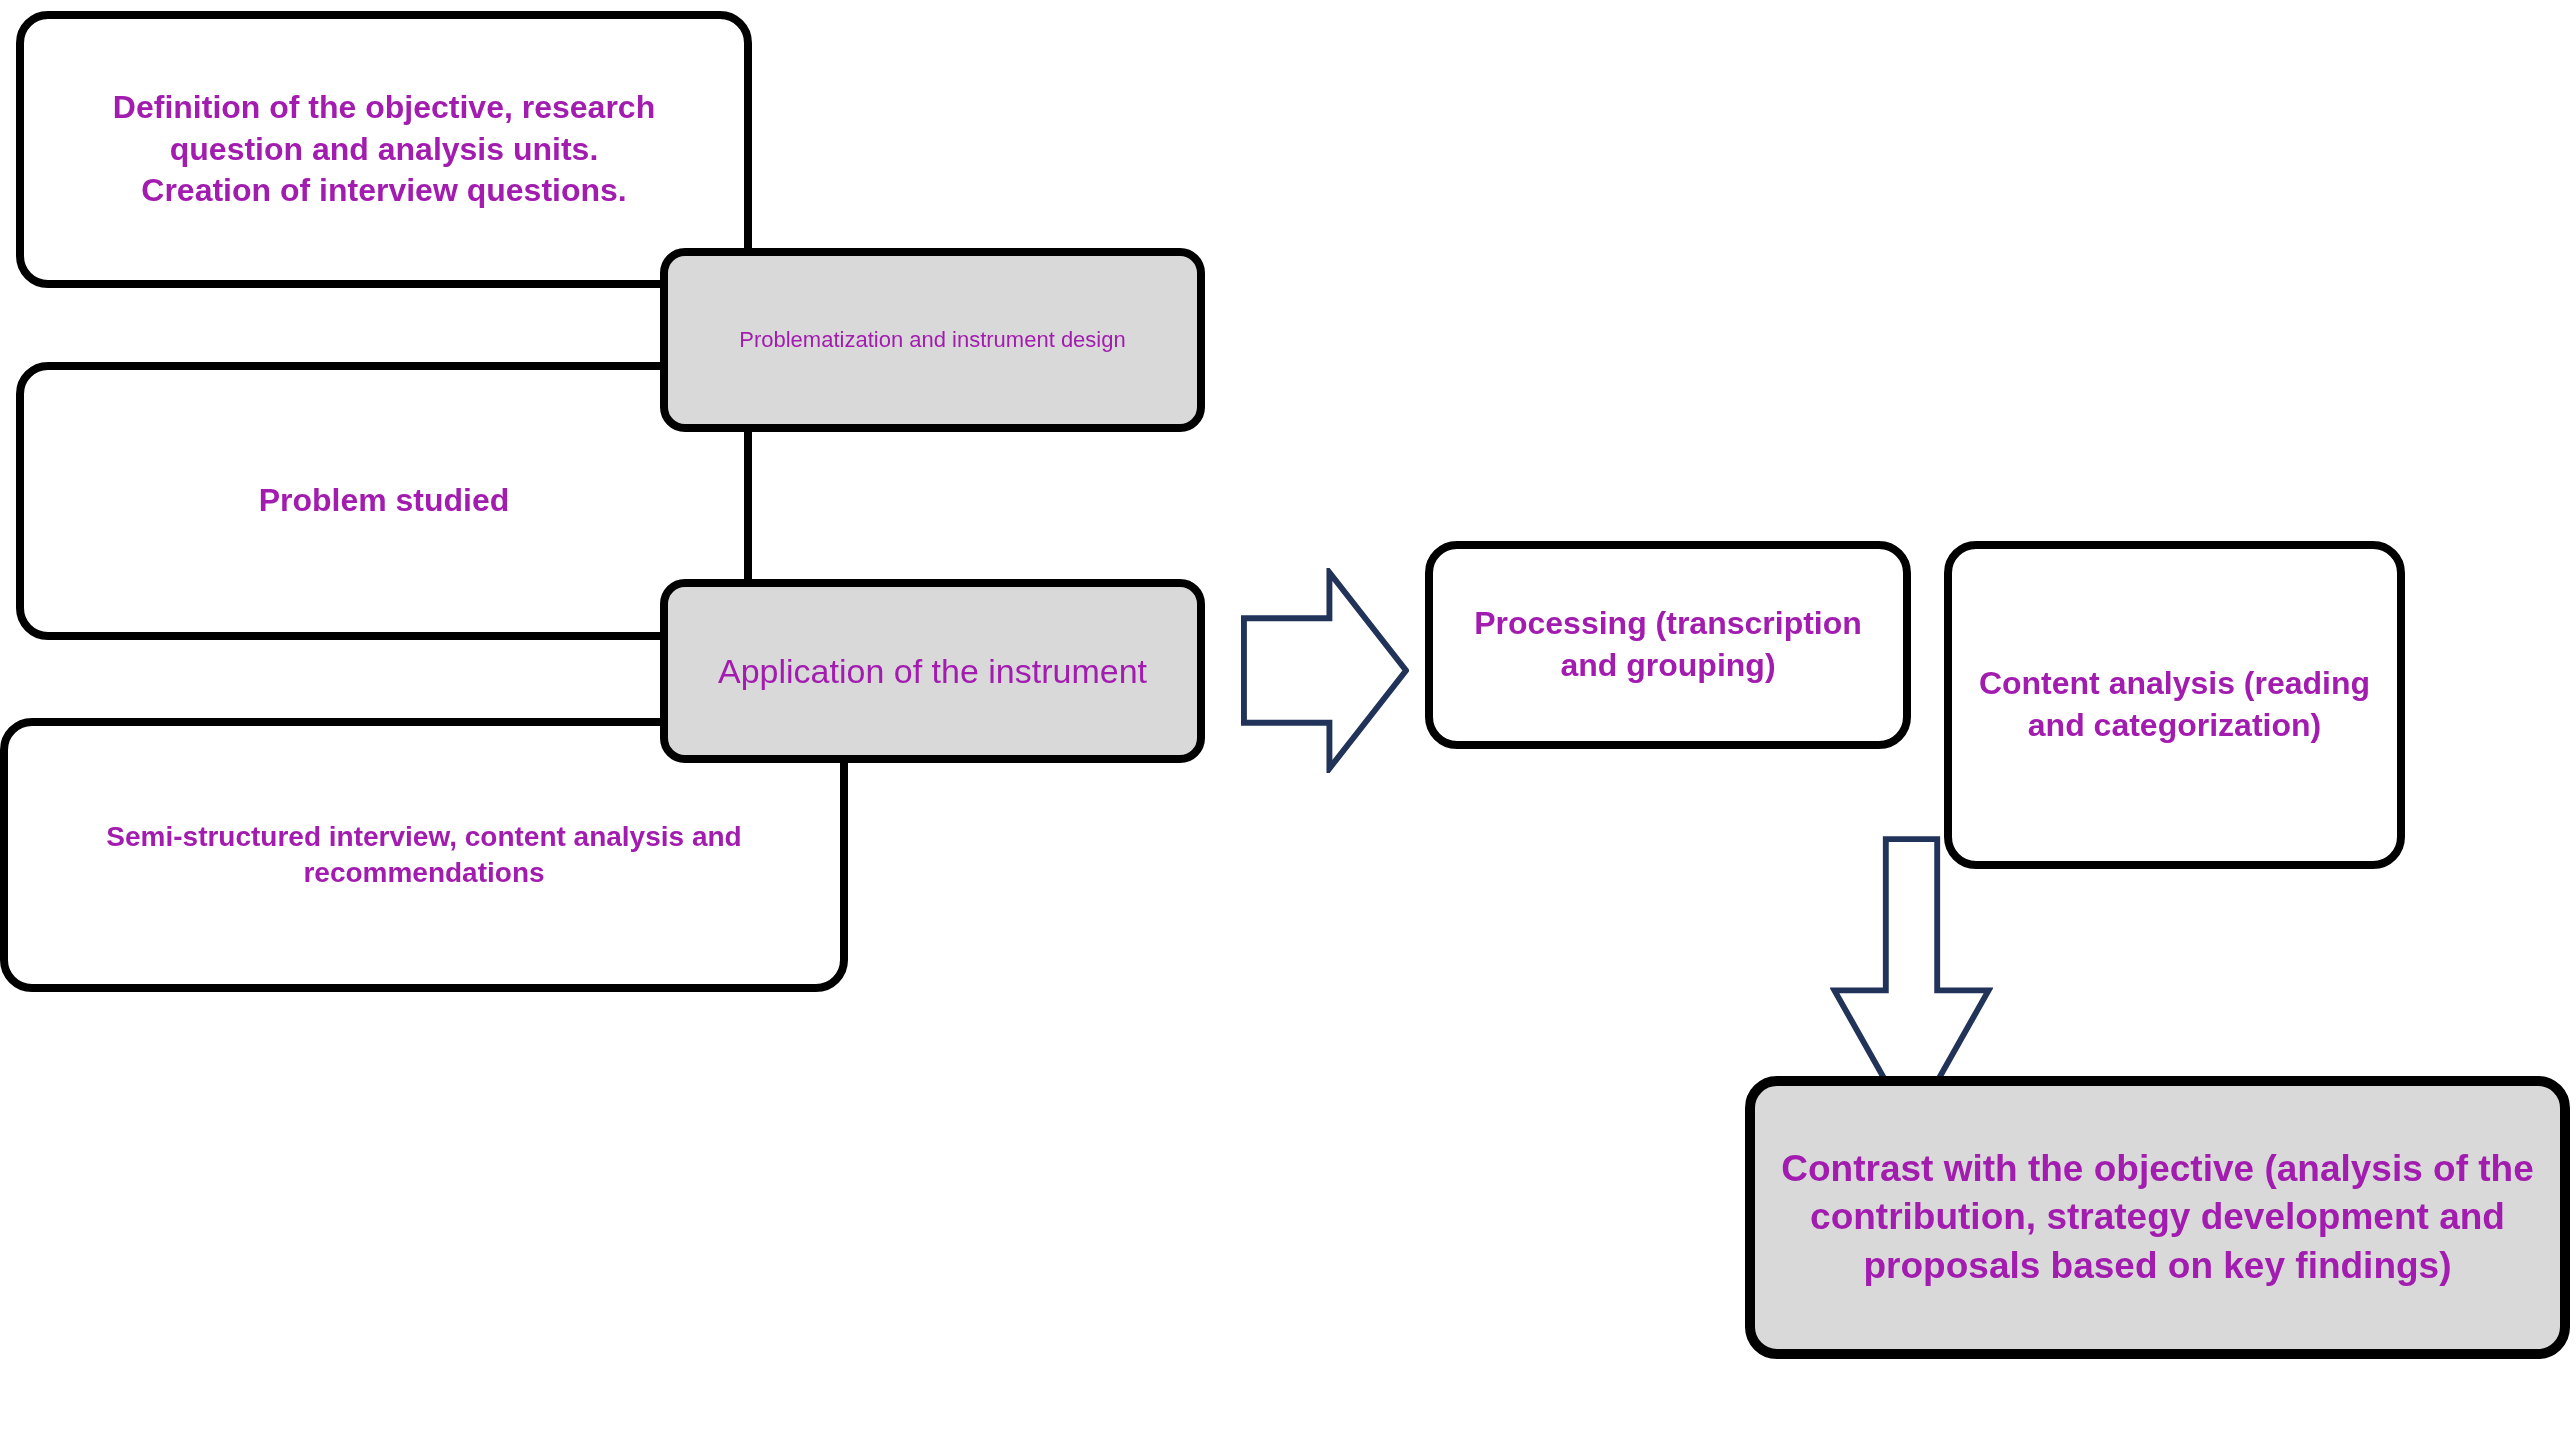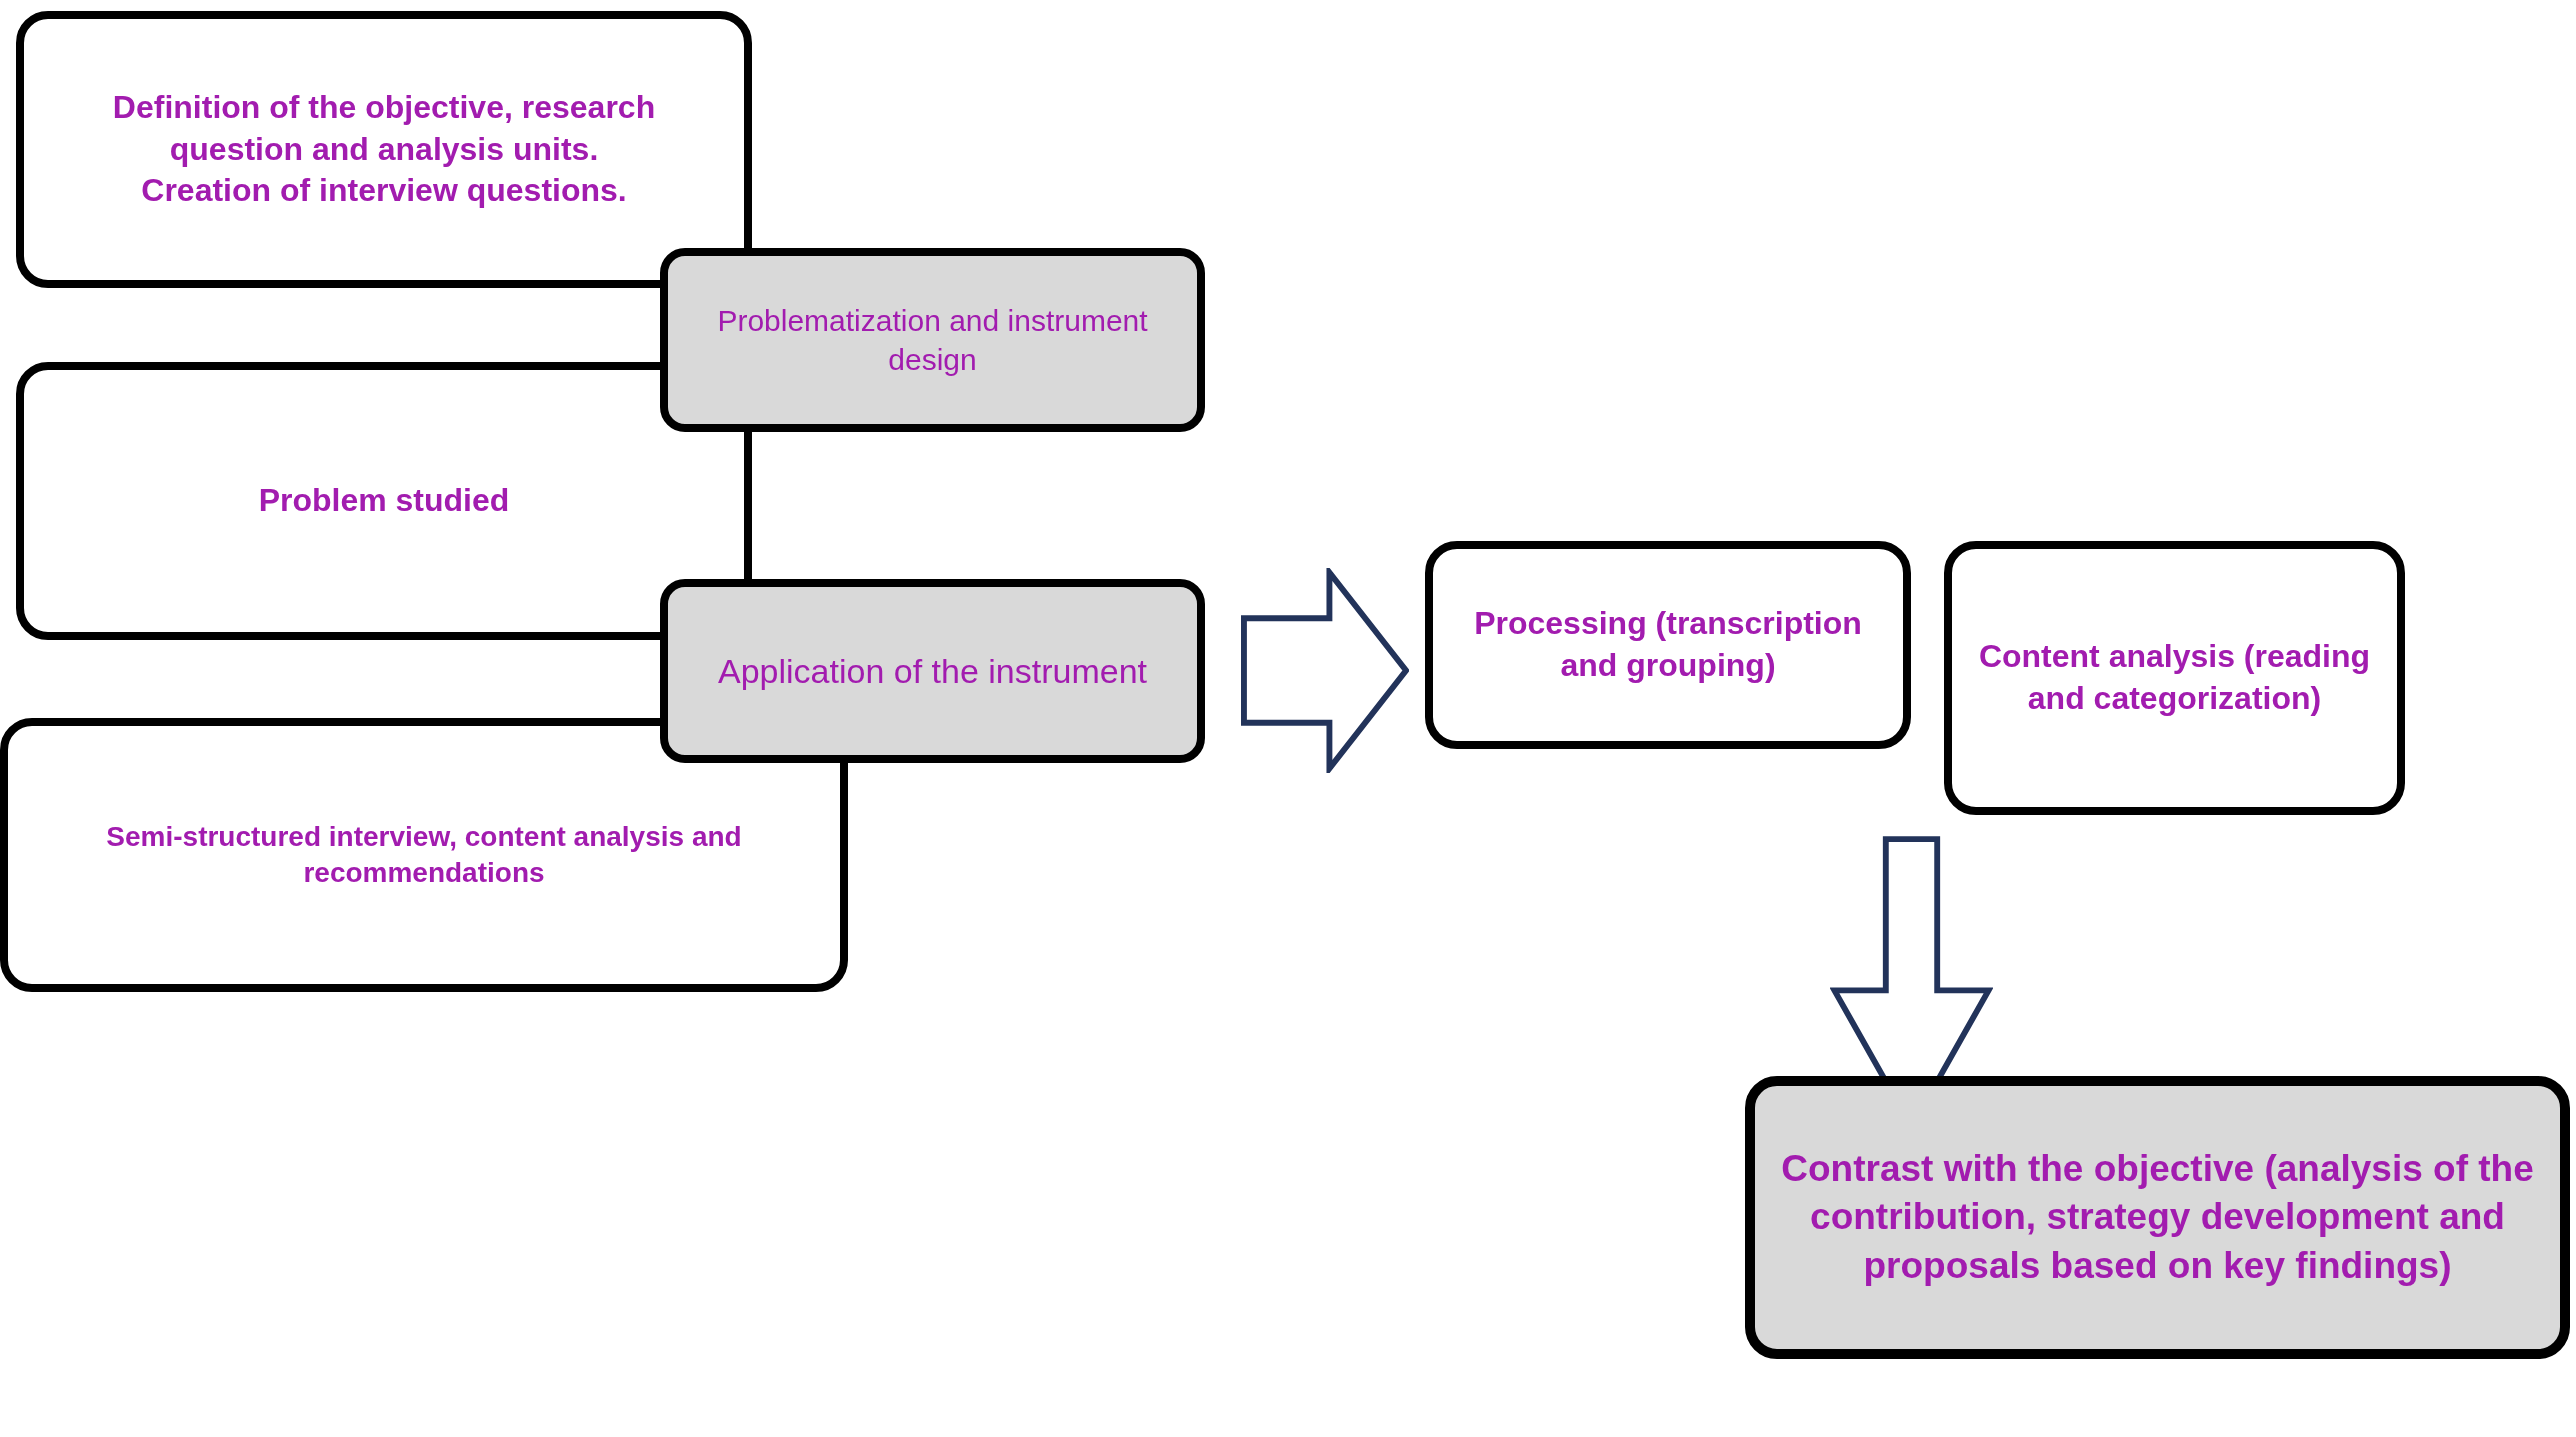--- a/index.html
+++ b/index.html
@@ -45,25 +45,25 @@
     border:10.3px solid #000000;
     border-radius:32px;
     font-weight:bold;
   }
 
   
   #node-definition{ left:16px;  top:11px;   width:736px; height:277px; font-size:32px; padding:0 25px; }
   #node-problem  { left:16px;  top:362px;  width:736px; height:278px; font-size:32px; padding:0 25px; }
   #node-semi     { left:0;  top:718px;  width:848px; height:274px; font-size:28px; padding:0 17.7px; }
 
-  #node-problematization{ left:660px; top:248px; width:545px; height:184px; font-size:30px; padding:0 19px; }
+  #node-problematization{ left:660px; top:248px; width:545px; height:184px; font-size:22px; padding:0 19px; }
   #node-application     { left:660px; top:579px; width:545px; height:184px; font-size:34px; padding:0 19px; }
 
   #node-processing { left:1425px; top:541px; width:486px; height:208px; font-size:32px; padding:0 20.6px; }
-  #node-contentan  { left:1944px; top:541px; width:461px; height:274px; font-size:32px; padding:0 20.6px; }
+  #node-contentan  { left:1944px; top:541px; width:461px; height:328px; font-size:32px; padding:0 20.6px; }
 
   #node-contrast   { left:1745px; top:1076px; width:825px; height:283px; font-size:37px; padding:0 22px; }
 
   
   .connector{
     position:absolute;
     background:#000000;
   }
   
   #conn-vert-top   { left:736px; top:118px;  width:9.6px;  height:140px; }

